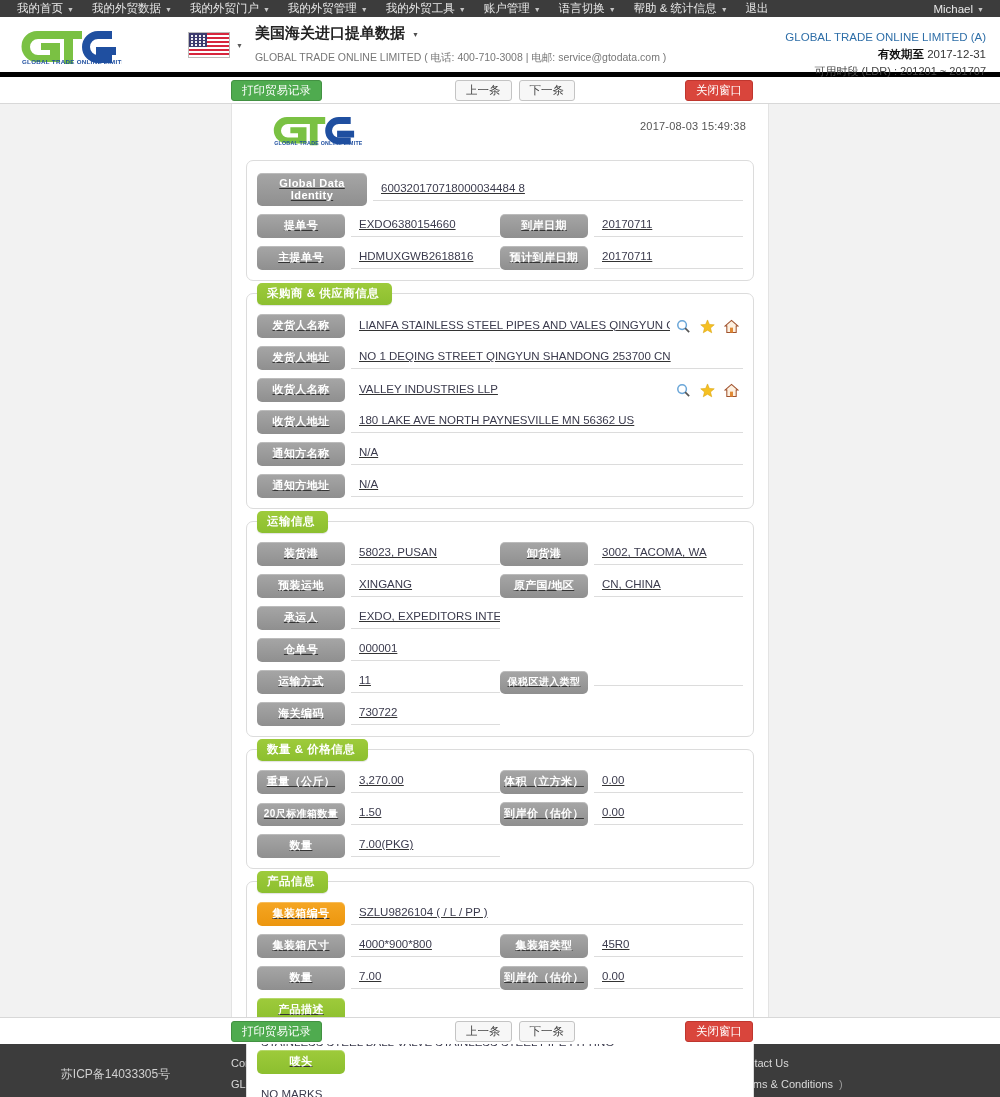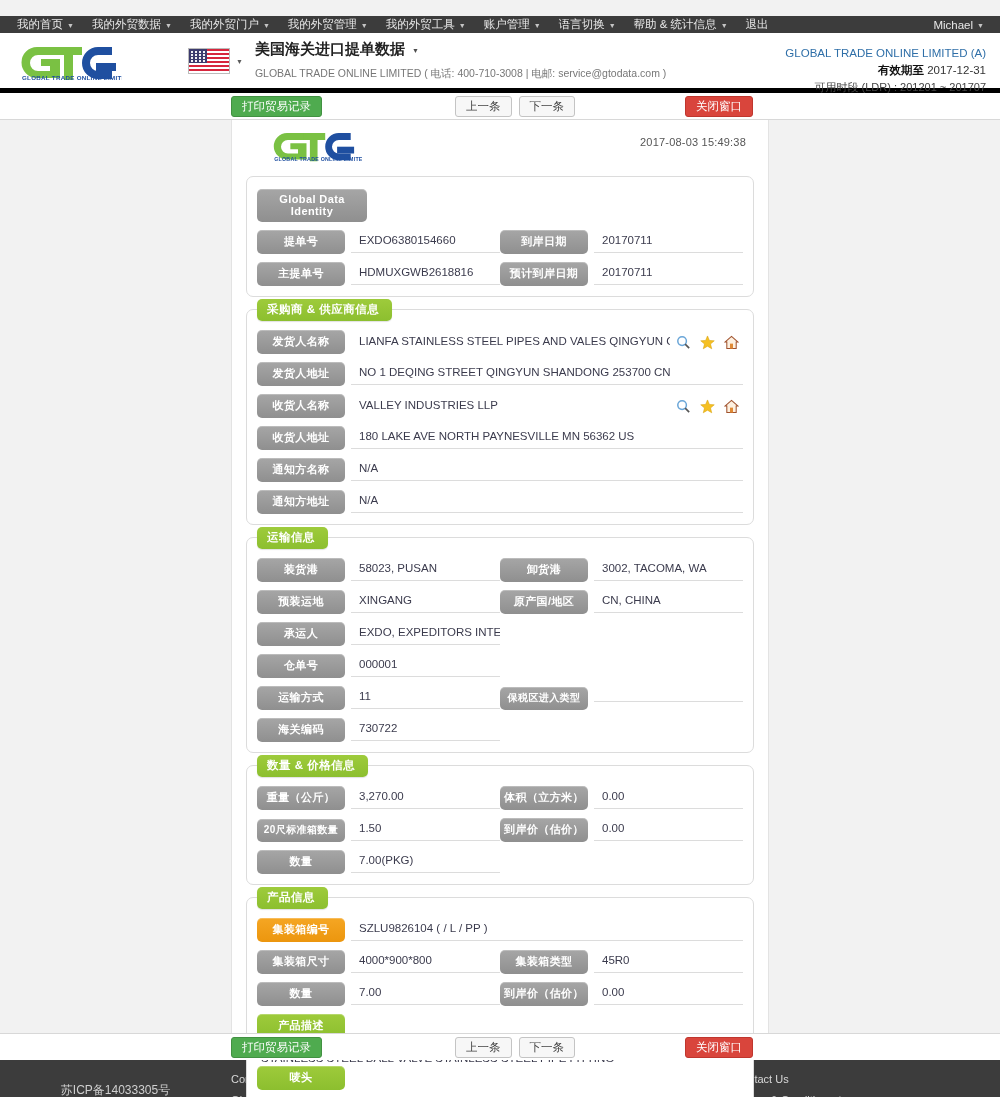--- a/index.html
+++ b/index.html
@@ -9,21 +9,21 @@
     background:#f2f2f2;
     font-family:"Liberation Sans","DejaVu Sans",sans-serif;
     font-size:12px; color:#333;
     overflow:hidden;
   }
 
   
   .topnav {
     height:17px; background:#3c3c3c; color:#e8e8e8;
     display:flex; align-items:center; padding:0 8px;
-    font-size:11.5px; white-space:nowrap;margin-top:16px;
+    font-size:11.5px; white-space:nowrap;
   }
   .topnav .nav-item { padding:0 9px; cursor:pointer; display:flex; align-items:center; gap:4px; }
   .caret { font-size:7px; opacity:.8; line-height:1; position:relative; top:1px; }
   .topnav .spacer { flex:1; }
   .topnav .user { padding:0 8px; display:flex; align-items:center; gap:4px; }
 
   
   .header {
     height:60px; background:#fff; border-bottom:5px solid #000000;
     display:flex; align-items:center; padding:0 14px; position:relative;
@@ -86,21 +86,21 @@
   .paneltitle {
     position:absolute; top:-11px; left:10px;
     background:linear-gradient(to bottom,#9ecb3b,#8cbf2f);
     color:#fff; font-size:11.5px; font-weight:bold;
     border-radius:5px; padding:3px 13px 4px 10px; letter-spacing:.5px;
     box-shadow:0 1px 1px rgba(0,0,0,.12);
   }
   .panel.titled { padding-top:20px; }
 
   
-  .row { display:flex; margin-bottom:8px; }
+  .row { display:flex; margin-bottom:8px;text-decoration:underline; }
   .row:last-child { margin-bottom:2px; }
   .cell { display:flex; align-items:center; }
   .cell.half { width:50%; }
   .cell.full { width:100%; }
 
   .lbl {
     background:linear-gradient(to bottom,#a6a6a6,#8f8f8f);
     color:#fff; font-size:11px; font-weight:bold;
     border-radius:5px; text-align:center;
     padding:4px 4px 5px 4px; width:88px; min-width:88px;
@@ -247,20 +247,21 @@
           <text x="4" y="39" font-family="Liberation Sans, sans-serif" font-size="6.2" font-weight="bold" fill="#1f4fa0" letter-spacing="0.3">GLOBAL TRADE  ONLINE LIMITED</text>
         </svg>
       </div>
       <div class="docdate">2017-08-03 15:49:38</div>
     </div>
 
     <div class="panel first">
       <div class="row">
         <div class="cell full">
           <div class="lbl wide">Global Data Identity</div>
+          <div class="val">600320170718000034484 8</div>
         </div>
       </div>
       <div class="row">
         <div class="cell half">
           <div class="lbl">提单号</div>
           <div class="val">EXDO6380154660</div>
         </div>
         <div class="cell half">
           <div class="lbl">到岸日期</div>
           <div class="val">20170711</div>

